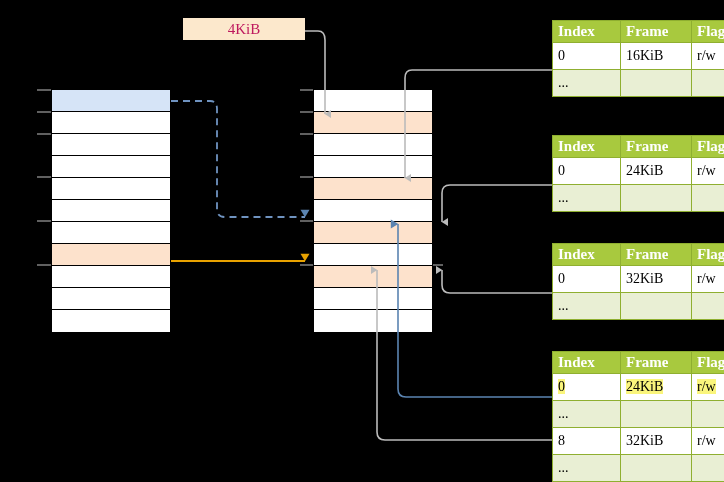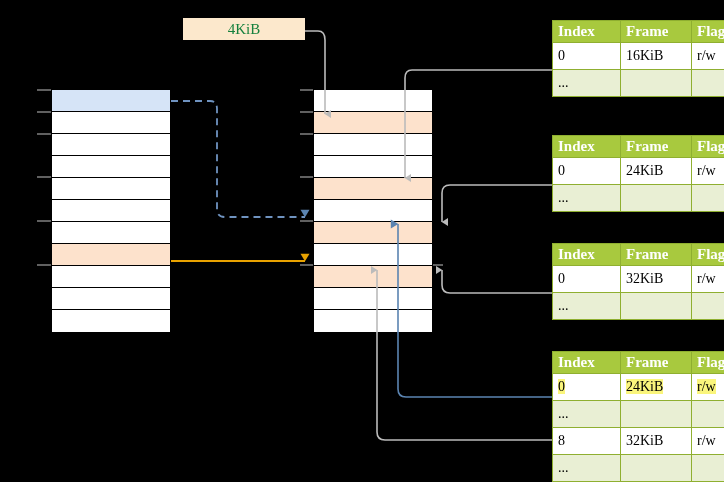--- a/index.html
+++ b/index.html
@@ -12,21 +12,21 @@
   }
   
   .colblock{position:absolute;border:1.6px solid #000;box-sizing:border-box;}
   .cellrow{box-sizing:border-box;border-bottom:1.6px solid #000;width:100%;}
   .cellrow:last-child{border-bottom:none;}
 
   
   .kib-label{
     position:absolute;
     background:#FCE8CC;
-    color:#15803d;
+    color:#be185d;
     font-size:15px;
     text-align:center;
     line-height:22px;
     box-sizing:border-box;
   }
 
   
   .ftable{
     position:absolute;
     border-collapse:collapse;

